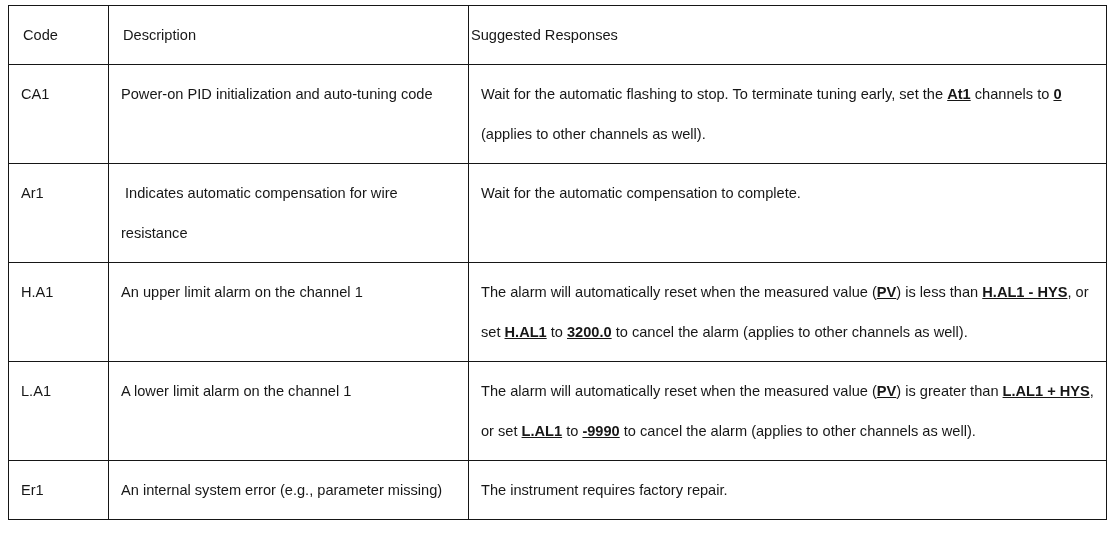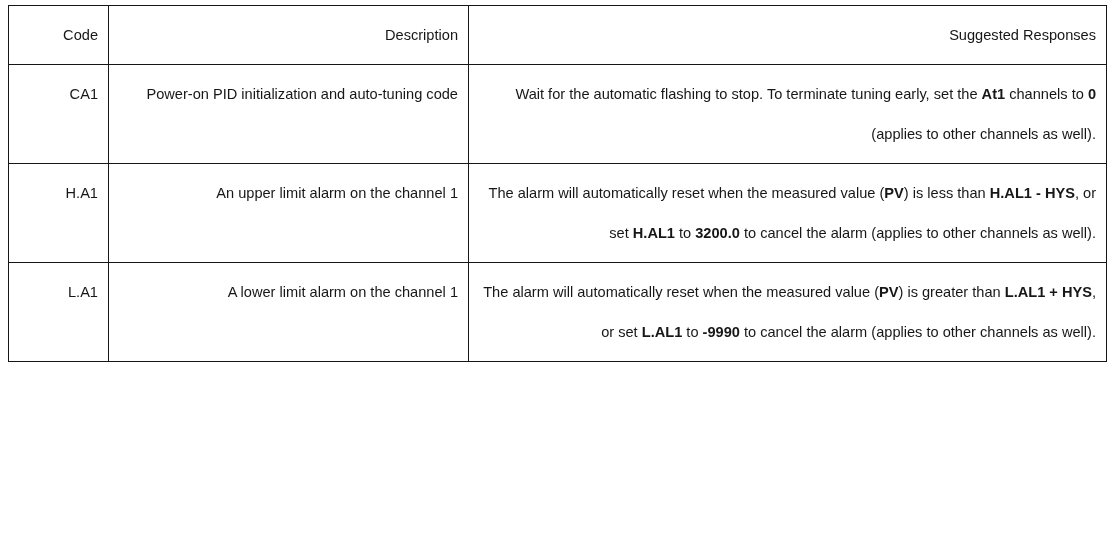--- a/index.html
+++ b/index.html
@@ -33,40 +33,40 @@
 
   table.code-table td,
   table.code-table th {
     border: 1.4px solid #161616;
     vertical-align: top;
     padding: 9px 10px 9px 12px;
     font-size: 14.6px;
     line-height: 40px;
     font-weight: 400;
     color: #171717;
-    text-align: right;
+    text-align: left;
   }
 
   
   col.col-code { width: 100px; }
   col.col-desc { width: 360px; }
   col.col-resp { width: 638px; }
 
   
   thead th {
     font-weight: bold;
     font-size: 14.8px;
     line-height: 20px;
     padding-top: 8px;
     padding-bottom: 9px;
     height: 37px;
   }
   thead th.h-code { padding-left: 14px; }
-  thead th.h-desc { padding-left: 5px; }
-  thead th.h-resp { padding-left: 24px; }
+  thead th.h-desc { padding-left: 14px; }
+  thead th.h-resp { padding-left: 2px; }
 
   
   td.cell-code {
     font-weight: bold;
     padding-left: 14px;
     line-height: 40px;
     white-space: nowrap;
     margin-left: 24px;
   }
   td.cell-desc {
@@ -76,21 +76,21 @@
     text-justify: inter-word;
     margin-top: 23px;
   }
   td.cell-resp {
     padding-left: 14px;
     padding-right: 12px;
     text-align: justify;
     text-justify: inter-word;
   }
 
-  b, strong { font-weight: bold; }
+  b, strong { font-weight: bold; text-decoration: underline; }
 </style>
 </head>
 <body>
 
 <div class="table-wrap">
   <table class="code-table">
     <colgroup>
       <col class="col-code">
       <col class="col-desc">
       <col class="col-resp">
@@ -102,24 +102,34 @@
         <th class="h-resp">Suggested Responses</th>
       </tr>
     </thead>
     <tbody>
         <tr>
           <td class="cell-code">CA1</td>
           <td class="cell-desc"><span>Power-on PID initialization and auto-tuning code</span></td>
           <td class="cell-response cell-resp"><span style="white-space: pre-wrap;">Wait for the automatic flashing to stop. To terminate tuning early, set the </span><b>At1</b><span style="white-space: pre-wrap;"> channels to </span><b>0</b><span style="white-space: pre-wrap;"> (applies to other channels as well).</span></td>
         </tr>
         <tr>
+          <td class="cell-code">Ar1</td>
+          <td class="cell-desc"><span style="white-space: pre-wrap;"> Indicates automatic compensation for wire resistance</span></td>
+          <td class="cell-response cell-resp"><span>Wait for the automatic compensation to complete.</span></td>
+        </tr>
+        <tr>
           <td class="cell-code">H.A1</td>
           <td class="cell-desc"><span>An upper limit alarm on the channel 1</span></td>
           <td class="cell-response cell-resp"><span>The alarm will automatically reset when the measured value (</span><b>PV</b><span style="white-space: pre-wrap;">) is less than </span><b>H.AL1 - HYS</b><span style="white-space: pre-wrap;">, or set </span><b>H.AL1</b><span style="white-space: pre-wrap;"> to </span><b>3200.0</b><span style="white-space: pre-wrap;"> to cancel the alarm (applies to other channels as well).</span></td>
         </tr>
         <tr>
           <td class="cell-code">L.A1</td>
           <td class="cell-desc"><span>A lower limit alarm on the channel 1</span></td>
           <td class="cell-response cell-resp"><span>The alarm will automatically reset when the measured value (</span><b>PV</b><span style="white-space: pre-wrap;">) is greater than </span><b>L.AL1 + HYS</b><span style="white-space: pre-wrap;">, or set </span><b>L.AL1</b><span style="white-space: pre-wrap;"> to </span><b>-9990</b><span style="white-space: pre-wrap;"> to cancel the alarm (applies to other channels as well).</span></td>
         </tr>
+        <tr>
+          <td class="cell-code">Er1</td>
+          <td class="cell-desc"><span>An internal system error (e.g., parameter missing)</span></td>
+          <td class="cell-response cell-resp"><span>The instrument requires factory repair.</span></td>
+        </tr>
       </tbody>
   </table>
 </div>
 
 </body></html>

